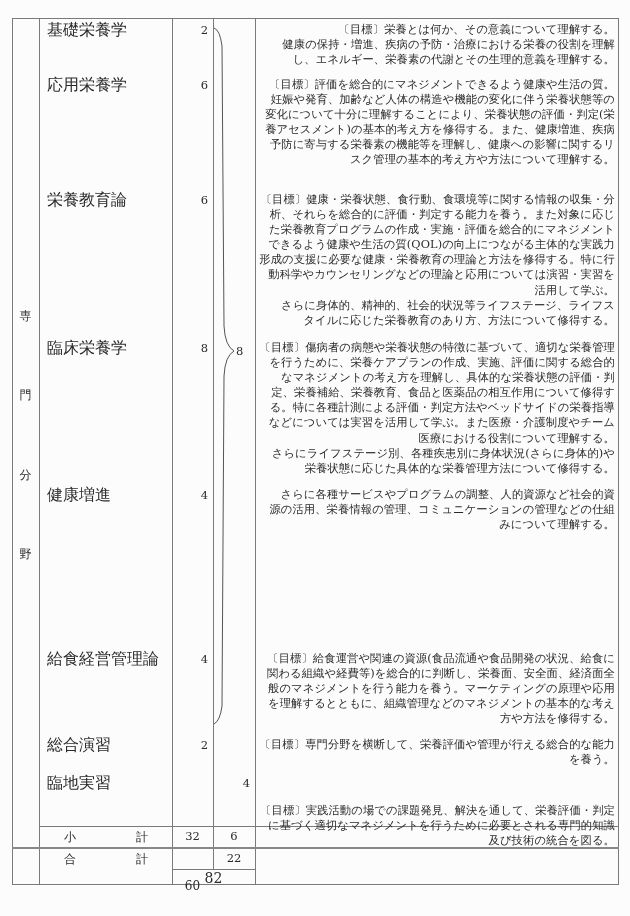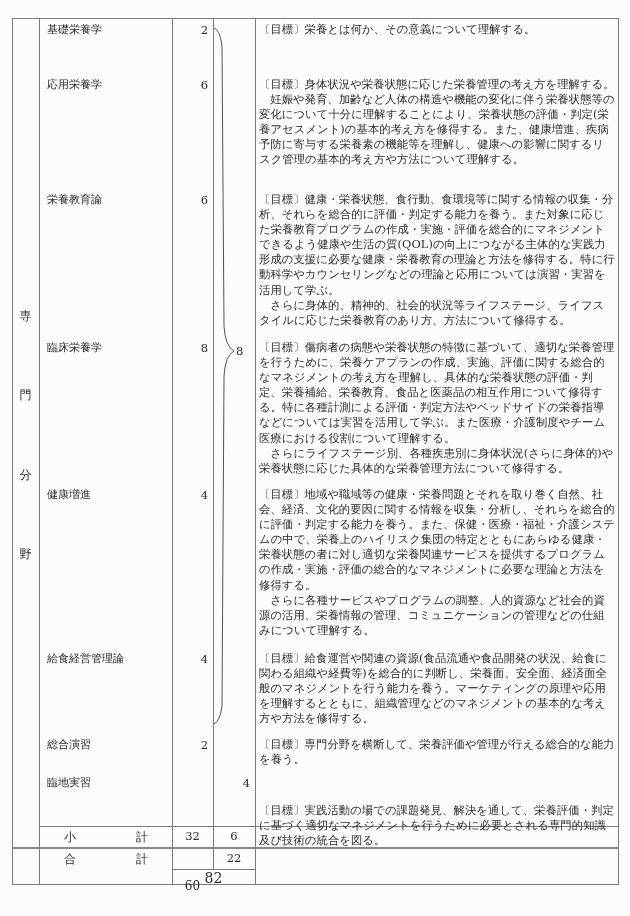--- a/index.html
+++ b/index.html
@@ -2,24 +2,24 @@
 <html><head>
 <meta charset="utf-8">
 <style>
   html, body { margin:0; padding:0; background:#fcfcfc; }
   body { width:630px; height:916px; position:relative; overflow:hidden;
          font-family:"DejaVu Serif","Liberation Serif",serif; color:#2a2a2a; }
   .abs { position:absolute; }
   .vline { position:absolute; width:1px; background:#7a7a7a; }
   .hline { position:absolute; height:1px; background:#7a7a7a; }
   .thick { height:2px; background:#888; }
-  .subject { position:absolute; left:47px; font-size:11px; line-height:14px; white-space:nowrap; }
+  .subject { position:absolute; left:47px; font-size:16px; line-height:14px; white-space:nowrap; }
   .num { position:absolute; font-size:11.5px; line-height:14px; text-align:right; }
   .desc { position:absolute; left:259px; width:356px; font-size:11.3px; line-height:15.1px; letter-spacing:0.1px; }
-  .desc p { margin:0; }
+  .desc p { margin:0;text-align:right; }
   .desc p.indent { text-indent:1em; }
   .cat { position:absolute; left:12px; width:27px; text-align:center; font-size:12px; }
   .center { text-align:center; }
 </style>
 </head>
 <body>
 
 <div class="hline" style="left:12px; top:18px; width:607px;"></div>
 <div class="vline" style="left:12px; top:18px; height:866px;"></div>
 <div class="vline" style="left:39px; top:18px; height:866px;"></div>
@@ -40,28 +40,29 @@
 <svg class="abs" style="left:212px; top:26px;" width="40" height="700" viewBox="0 0 40 700">
   <path d="M2 2 Q8 4 10 20 L12 300 Q13 320 22 325 Q13 330 12 350 L10 680 Q8 695 2 698" fill="none" stroke="#555" stroke-width="1"></path>
 </svg>
 <div class="num" style="left:236px; top:344px;">8</div>
 
 <div>
   <div class="subject" style="top:23px;">基礎栄養学</div>
   <div class="num" style="left:180px; width:28px; top:23px;">2</div>
   <div class="desc" style="top:22px;">
     <p>〔目標〕栄養とは何か、その意義について理解する。</p>
+    <p class="indent">健康の保持・増進、疾病の予防・治療における栄養の役割を理解し、エネルギー、栄養素の代謝とその生理的意義を理解する。</p>
   </div>
 </div>
 
 <div>
   <div class="subject" style="top:78px;">応用栄養学</div>
   <div class="num" style="left:180px; width:28px; top:78px;">6</div>
   <div class="desc" style="top:77px;">
-    <p>〔目標〕身体状況や栄養状態に応じた栄養管理の考え方を理解する。</p>
+    <p>〔目標〕評価を総合的にマネジメントできるよう健康や生活の質。</p>
     <p class="indent">妊娠や発育、加齢など人体の構造や機能の変化に伴う栄養状態等の変化について十分に理解することにより、栄養状態の評価・判定(栄養アセスメント)の基本的考え方を修得する。また、健康増進、疾病予防に寄与する栄養素の機能等を理解し、健康への影響に関するリスク管理の基本的考え方や方法について理解する。</p>
   </div>
 </div>
 
 <div>
   <div class="subject" style="top:193px;">栄養教育論</div>
   <div class="num" style="left:180px; width:28px; top:193px;">6</div>
   <div class="desc" style="top:192px;">
     <p>〔目標〕健康・栄養状態、食行動、食環境等に関する情報の収集・分析、それらを総合的に評価・判定する能力を養う。また対象に応じた栄養教育プログラムの作成・実施・評価を総合的にマネジメントできるよう健康や生活の質(QOL)の向上につながる主体的な実践力形成の支援に必要な健康・栄養教育の理論と方法を修得する。特に行動科学やカウンセリングなどの理論と応用については演習・実習を活用して学ぶ。</p>
     <p class="indent">さらに身体的、精神的、社会的状況等ライフステージ、ライフスタイルに応じた栄養教育のあり方、方法について修得する。</p>
@@ -74,21 +75,20 @@
   <div class="desc" style="top:340px;">
     <p>〔目標〕傷病者の病態や栄養状態の特徴に基づいて、適切な栄養管理を行うために、栄養ケアプランの作成、実施、評価に関する総合的なマネジメントの考え方を理解し、具体的な栄養状態の評価・判定、栄養補給、栄養教育、食品と医薬品の相互作用について修得する。特に各種計測による評価・判定方法やベッドサイドの栄養指導などについては実習を活用して学ぶ。また医療・介護制度やチーム医療における役割について理解する。</p>
     <p class="indent">さらにライフステージ別、各種疾患別に身体状況(さらに身体的)や栄養状態に応じた具体的な栄養管理方法について修得する。</p>
   </div>
 </div>
 
 <div>
   <div class="subject" style="top:488px;">健康増進</div>
   <div class="num" style="left:180px; width:28px; top:488px;">4</div>
   <div class="desc" style="top:487px;">
-    <p>〔目標〕地域や職域等の健康・栄養問題とそれを取り巻く自然、社会、経済、文化的要因に関する情報を収集・分析し、それらを総合的に評価・判定する能力を養う。また、保健・医療・福祉・介護システムの中で、栄養上のハイリスク集団の特定とともにあらゆる健康・栄養状態の者に対し適切な栄養関連サービスを提供するプログラムの作成・実施・評価の総合的なマネジメントに必要な理論と方法を修得する。</p>
     <p class="indent">さらに各種サービスやプログラムの調整、人的資源など社会的資源の活用、栄養情報の管理、コミュニケーションの管理などの仕組みについて理解する。</p>
   </div>
 </div>
 
 <div>
   <div class="subject" style="top:652px;">給食経営管理論</div>
   <div class="num" style="left:180px; width:28px; top:652px;">4</div>
   <div class="desc" style="top:651px;">
     <p>〔目標〕給食運営や関連の資源(食品流通や食品開発の状況、給食に関わる組織や経費等)を総合的に判断し、栄養面、安全面、経済面全般のマネジメントを行う能力を養う。マーケティングの原理や応用を理解するとともに、組織管理などのマネジメントの基本的な考え方や方法を修得する。</p>
   </div>

